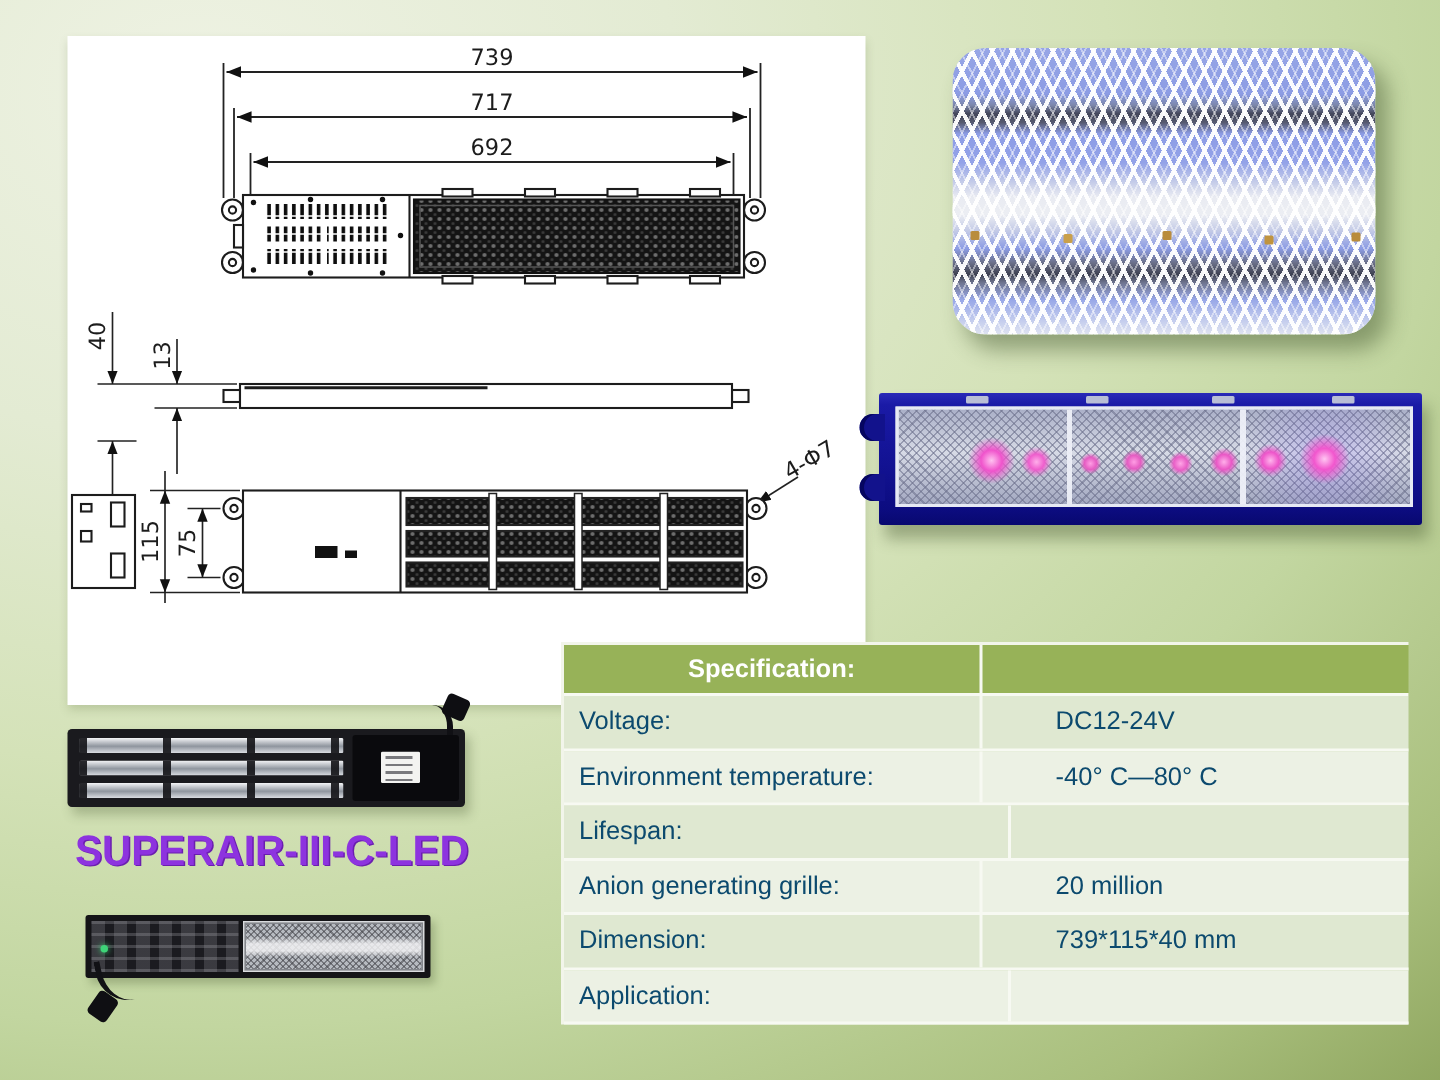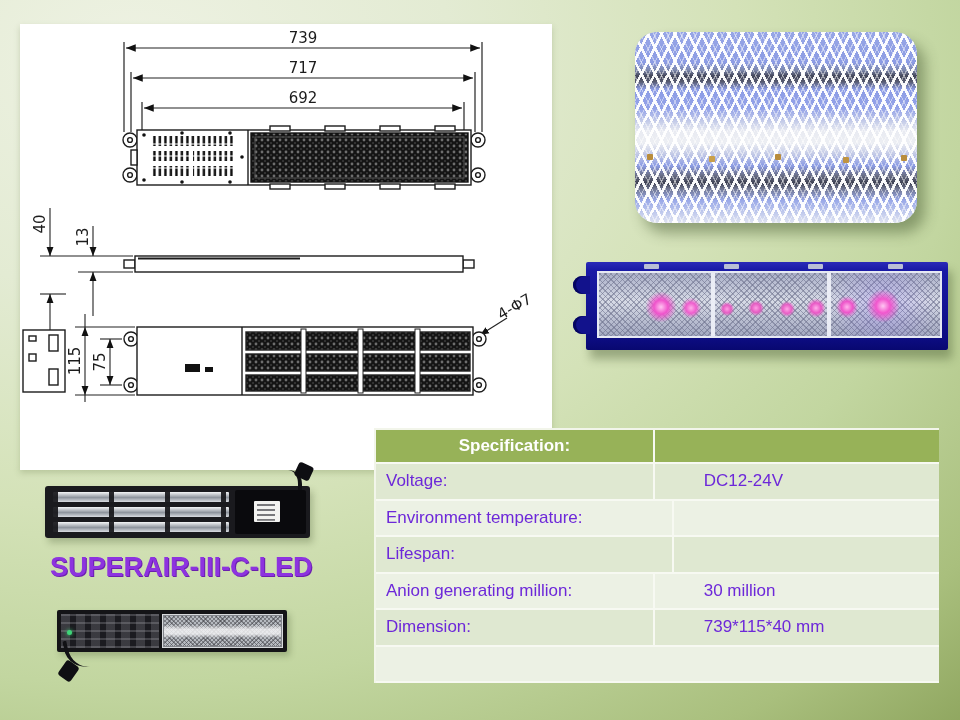--- a/index.html
+++ b/index.html
@@ -5,21 +5,21 @@
   html,body{margin:0;padding:0;}
   #slide{
     position:relative;width:960px;height:720px;overflow:hidden;
     font-family:"Liberation Sans",sans-serif;
     background:radial-gradient(150% 150% at 14% 8%,
       #eef2e3 0%, #e3ebd3 22%, #d4e2b8 42%, #c2d6a0 58%,
       #a9bf7d 74%, #89a058 87%, #5f7138 100%);
   }
   .abs{position:absolute;}
   
-  .drawing-panel{left:20px;top:24px;width:532px;height:446px;background:#fff;
+  .drawing-panel{left:45px;top:24px;width:532px;height:446px;background:#fff;
     box-shadow:0 3px 6px rgba(90,110,60,.25);}
   .dimtxt{font-family:"DejaVu Sans",sans-serif;font-size:15px;fill:#1c1c1c;}
   
   .photo-mesh{left:635px;top:32px;width:282px;height:191px;border-radius:22px;overflow:hidden;
     box-shadow:8px 10px 14px rgba(60,80,40,.45);}
   .mesh-base{position:absolute;inset:0;background:linear-gradient(180deg,
     #97a6e6 0%, #8c9ce4 16%, #7c87ab 20%, #43465a 23%, #565a70 26%, #8d9de6 30%,
     #93a2e8 40%, #c6cde9 47%, #e9ebf2 52%, #eceef3 58%, #c2c9e6 64%, #8c9ce4 70%,
     #6b7089 75%, #3e4152 79%, #6f7590 82%, #99a8e8 88%, #c9d1ee 96%, #dfe3f1 100%);}
   .mesh-lines{position:absolute;inset:0;background-image:
@@ -89,21 +89,21 @@
   .cable2-plug{position:absolute;left:4px;top:52px;width:15px;height:18px;background:#0f0f13;
     border-radius:3px;transform:rotate(35deg);}
   
   .product-name{left:50px;top:552px;width:280px;font-size:27px;font-weight:800;
     color:#8d33df;letter-spacing:0;text-shadow:1px 1px 0 #6a1fae;transform:scaleY(1.05);}
   
   .spec-table{left:374px;top:428px;width:563px;display:flex;flex-direction:column;
     border-top:2px solid #f2f5ea;border-left:2px solid #f2f5ea;}
   .t-row{display:flex;height:34.5px;border-bottom:2px solid #f7f9f2;}
   .t-header{background:#97b258;height:32px;}
-  .t-cell{display:flex;align-items:center;font-size:17px;color:#6d28d9;padding-left:10px;box-sizing:border-box;}
+  .t-cell{display:flex;align-items:center;font-size:17px;color:#0c4a6e;padding-left:10px;box-sizing:border-box;}
   .t-cell.left{width:53%;border-right:2px solid #f7f9f2;}
   .t-cell.right{width:47%;padding-left:12px;margin-left:37px;}
   .t-header .t-cell{color:#ffffff;font-weight:bold;justify-content:center;padding-left:0;}
   .t-row:nth-child(even):not(.t-header){background:#dfe8d1;}
   .t-row:nth-child(odd):not(.t-header){background:#ecf1e4;}
 </style>
 </head>
 <body>
 
 <div id="slide">
@@ -288,29 +288,31 @@
     <div class="t-row t-header">
       <div class="t-cell left">Specification:</div>
       <div class="t-cell right"></div>
     </div>
     <div class="t-row">
       <div class="t-cell left">Voltage:</div>
       <div class="t-cell right">DC12-24V</div>
     </div>
     <div class="t-row">
       <div class="t-cell left">Environment temperature:</div>
+      <div class="t-cell right">-40° C—80° C</div>
     </div>
     <div class="t-row">
       <div class="t-cell left">Lifespan:</div>
     </div>
     <div class="t-row">
-      <div class="t-cell left">Anion generating million:</div>
-      <div class="t-cell right">30 million</div>
+      <div class="t-cell left">Anion generating grille:</div>
+      <div class="t-cell right">20 million</div>
     </div>
     <div class="t-row">
       <div class="t-cell left">Dimension:</div>
       <div class="t-cell right">739*115*40 mm</div>
     </div>
     <div class="t-row">
+      <div class="t-cell left">Application:</div>
     </div>
   </div>
 
 </div>
 
 </body></html>

